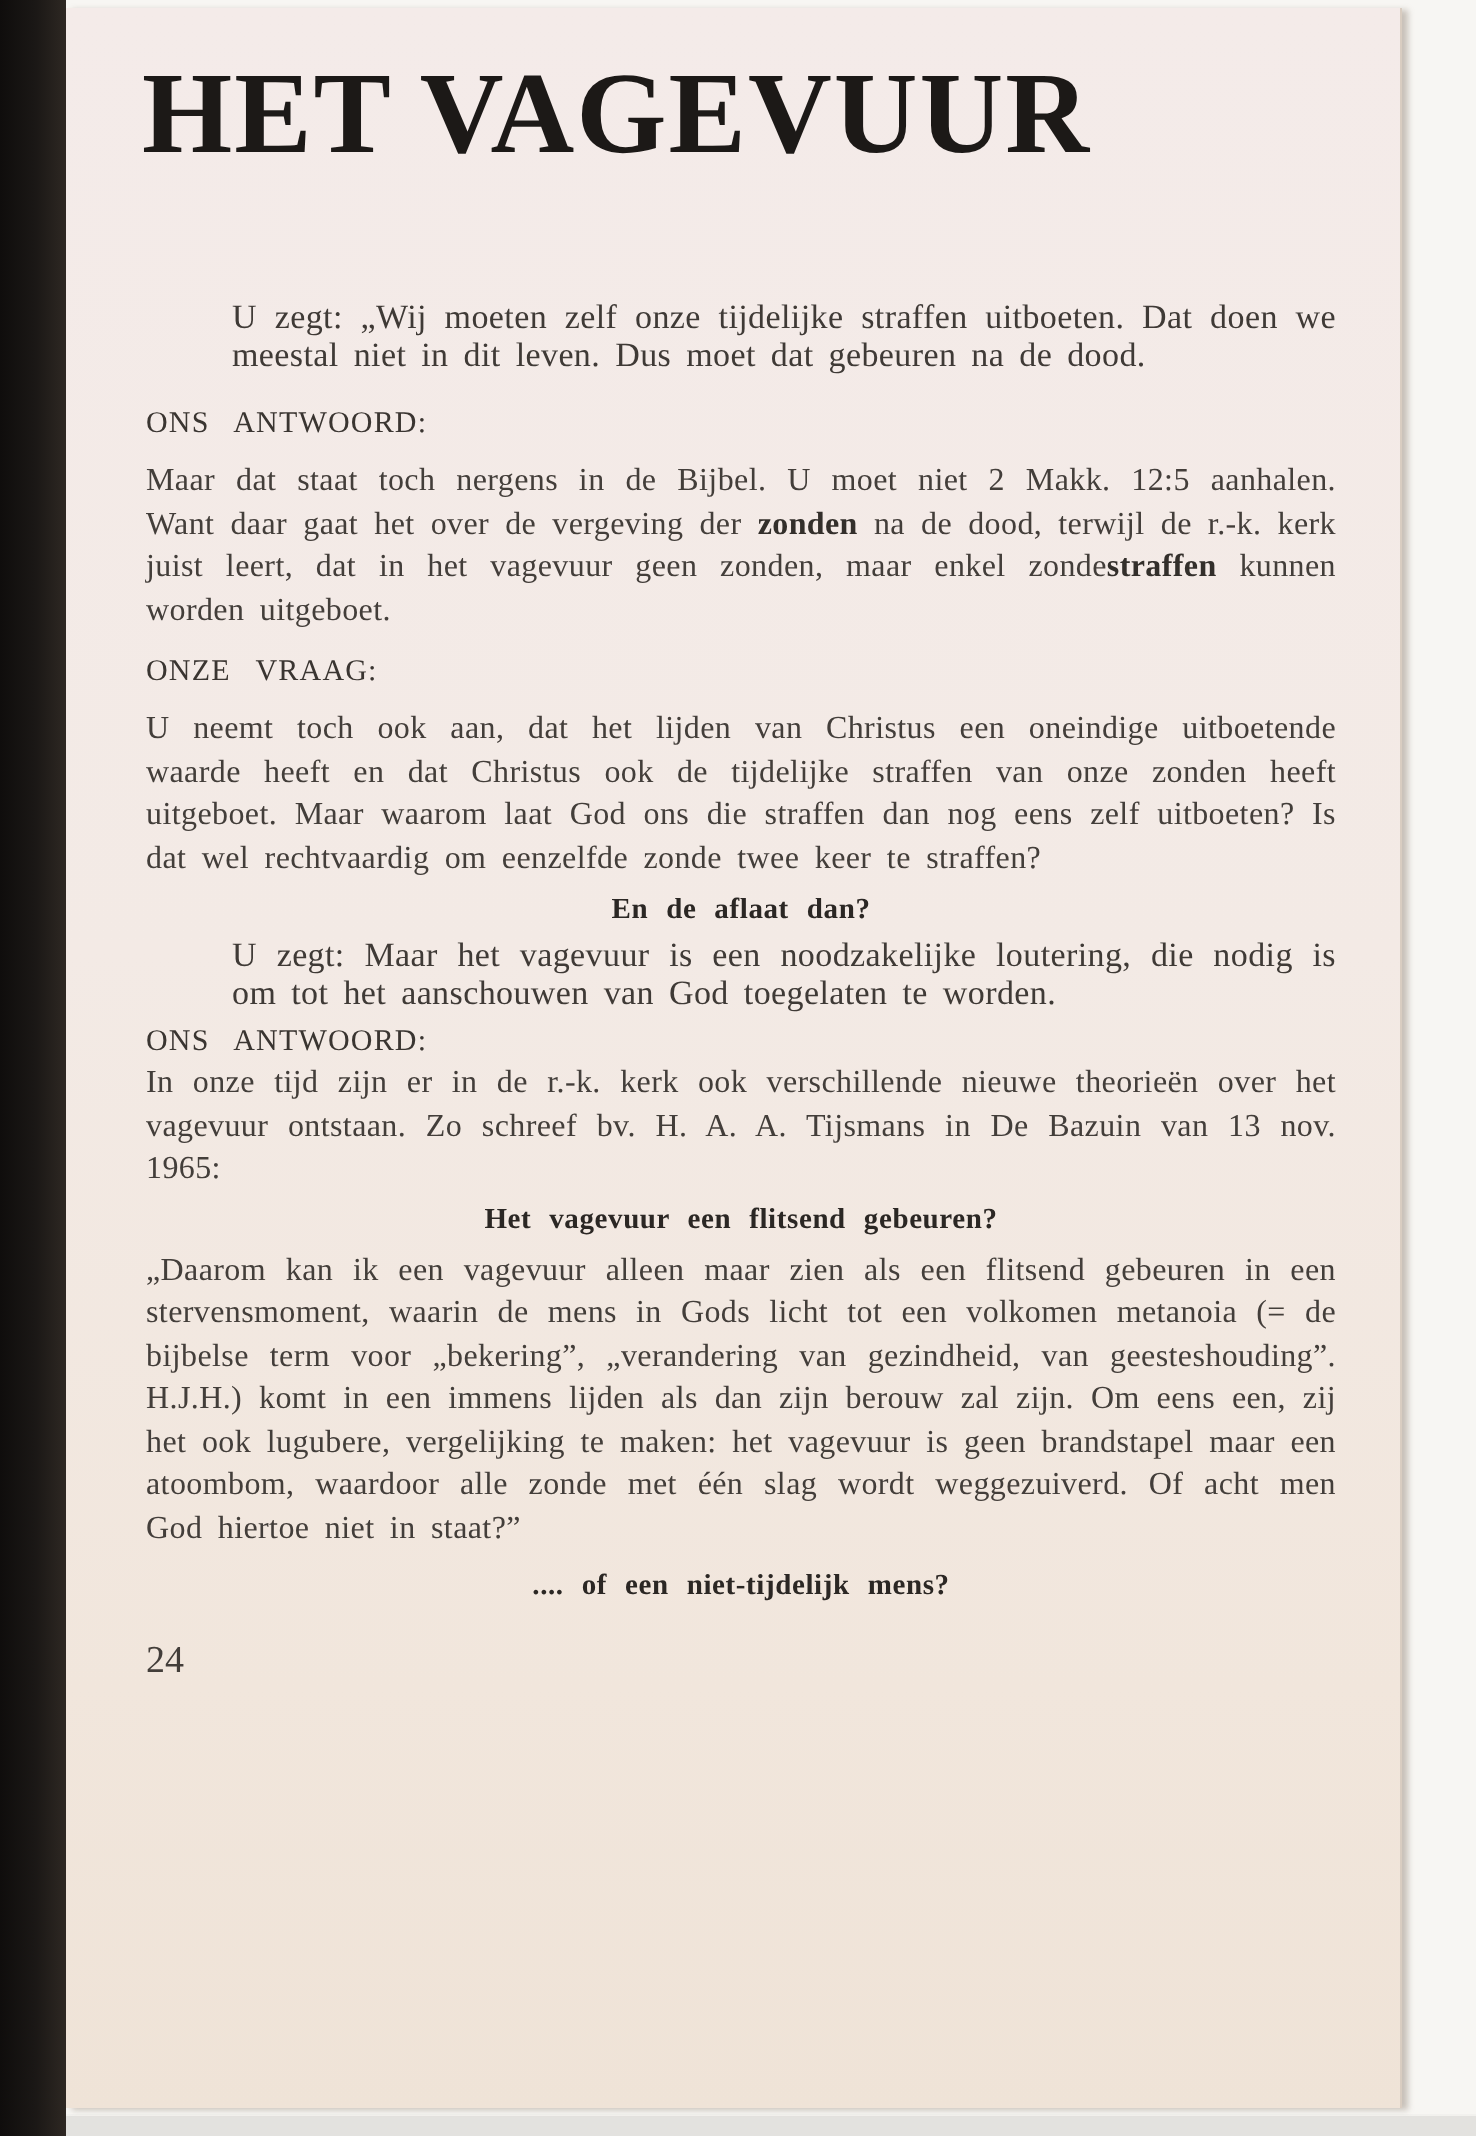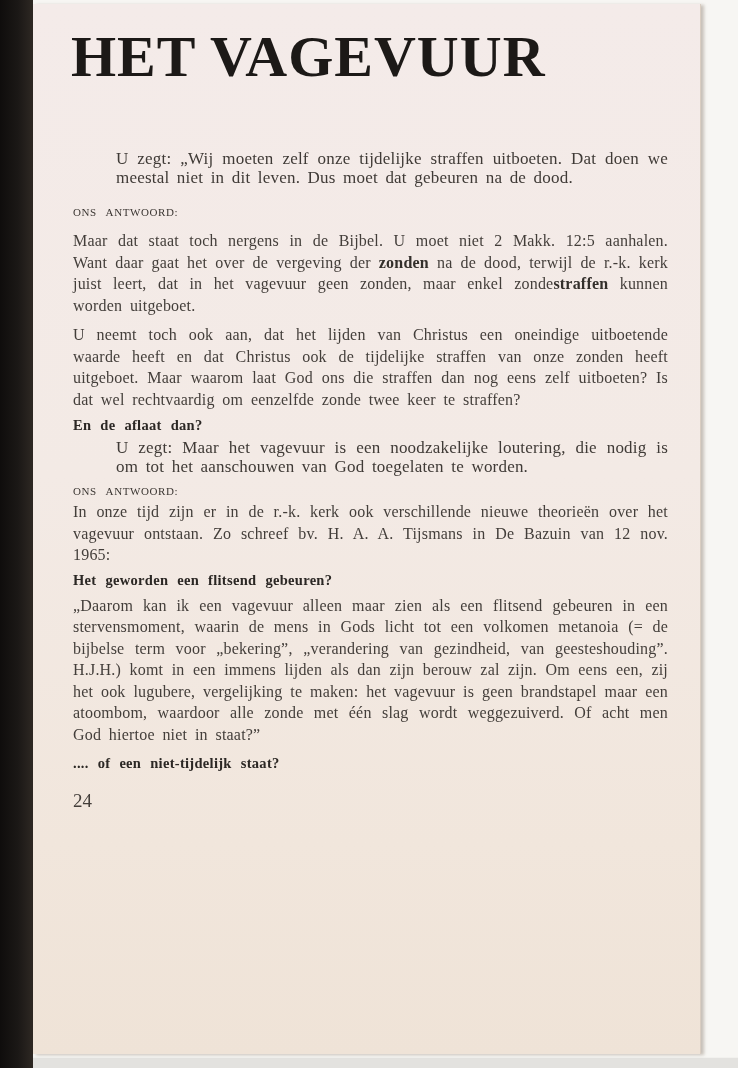--- a/index.html
+++ b/index.html
@@ -52,42 +52,42 @@
     font-size: 17px;
     line-height: 19px;
     text-align: justify;
     word-spacing: 0.18em;
     letter-spacing: 0.2px;
     color: #3f3a36;
   }
   .quote-1 { margin-top: 63px; }
   .quote-2 { margin-top: 4px; }
   .sec-heading {
-    font-size: 11px;
+    font-size: 15px;
     line-height: 20px;
     font-weight: normal;
     letter-spacing: 0.6px;
     word-spacing: 0.55em;
     color: #3a3531;
   }
   .h-answer-1 { margin-top: 15px; }
   .h-question  { margin-top: 10px; }
   .h-answer-2 { margin-top: 5px; }
   .body-p {
     font-size: 16px;
     line-height: 21.5px;
     text-align: justify;
     word-spacing: 0.22em;
     letter-spacing: 0.2px;
     color: #433e3a;
   }
   .p-after-heading { margin-top: 8px; }
   .p-run { margin-top: 0; }
   .subhead {
-    text-align: left;
+    text-align: center;
     font-size: 14.5px;
     line-height: 18px;
     font-weight: bold;
     word-spacing: 0.35em;
     letter-spacing: 0.3px;
     color: #2b2724;
   }
   .subhead-1 { margin-top: 6px; }
   .subhead-2 { margin-top: 5px; }
   .subhead-3 { margin-top: 9px; }
@@ -112,36 +112,37 @@
   <div class="page">
 
     <h1 class="title">HET VAGEVUUR</h1>
 
     <p class="quote quote-1">U zegt: „Wij moeten zelf onze tijdelijke straffen uitboeten. Dat doen we meestal niet in dit leven. Dus moet dat gebeuren na de dood.</p>
 
     <h2 class="sec-heading h-answer-1">ONS ANTWOORD:</h2>
 
     <p class="body-p p-after-heading"><span>Maar dat staat toch nergens in de Bijbel. U moet niet 2 Makk. 12:5 aanhalen. Want daar gaat het over de vergeving der </span><span class="b">zonden</span><span> na de dood, terwijl de r.-k. kerk juist leert, dat in het vagevuur geen zonden, maar enkel zonde</span><span class="b">straffen</span><span> kunnen worden uitgeboet.</span></p>
 
+    <h2 class="sec-heading h-question">ONZE VRAAG:</h2>
 
     <p class="body-p p-after-heading">U neemt toch ook aan, dat het lijden van Christus een oneindige uitboetende waarde heeft en dat Christus ook de tijdelijke straffen van onze zonden heeft uitgeboet. Maar waarom laat God ons die straffen dan nog eens zelf uitboeten? Is dat wel rechtvaardig om eenzelfde zonde twee keer te straffen?</p>
 
     <p class="subhead subhead-1">En de aflaat dan?</p>
 
     <p class="quote quote-2">U zegt: Maar het vagevuur is een noodzakelijke loutering, die nodig is om tot het aanschouwen van God toegelaten te worden.</p>
 
     <h2 class="sec-heading h-answer-2">ONS ANTWOORD:</h2>
 
 
 
-    <p class="body-p p-run">In onze tijd zijn er in de r.-k. kerk ook verschillende nieuwe theorieën over het vagevuur ontstaan. Zo schreef bv. H. A. A. Tijsmans in De Bazuin van 12 nov. 1965:</p>
+    <p class="body-p p-run">In onze tijd zijn er in de r.-k. kerk ook verschillende nieuwe theorieën over het vagevuur ontstaan. Zo schreef bv. H. A. A. Tijsmans in De Bazuin van 13 nov. 1965:</p>
 
-    <p class="subhead subhead-2">Het geworden een flitsend gebeuren?</p>
+    <p class="subhead subhead-2">Het vagevuur een flitsend gebeuren?</p>
 
     <p class="body-p p-quote-long">„Daarom kan ik een vagevuur alleen maar zien als een flitsend gebeuren in een stervensmoment, waarin de mens in Gods licht tot een volkomen metanoia (= de bijbelse term voor „bekering”, „verandering van gezindheid, van geesteshouding”. H.J.H.) komt in een immens lijden als dan zijn berouw zal zijn. Om eens een, zij het ook lugubere, vergelijking te maken: het vagevuur is geen brandstapel maar een atoombom, waardoor alle zonde met één slag wordt weggezuiverd. Of acht men God hiertoe niet in staat?”</p>
 
-    <p class="subhead subhead-3">.... of een niet-tijdelijk staat?</p>
+    <p class="subhead subhead-3">.... of een niet-tijdelijk mens?</p>
 
 
     <p class="page-number">24</p>
 
   </div>
 </div>
 
 </body></html>

